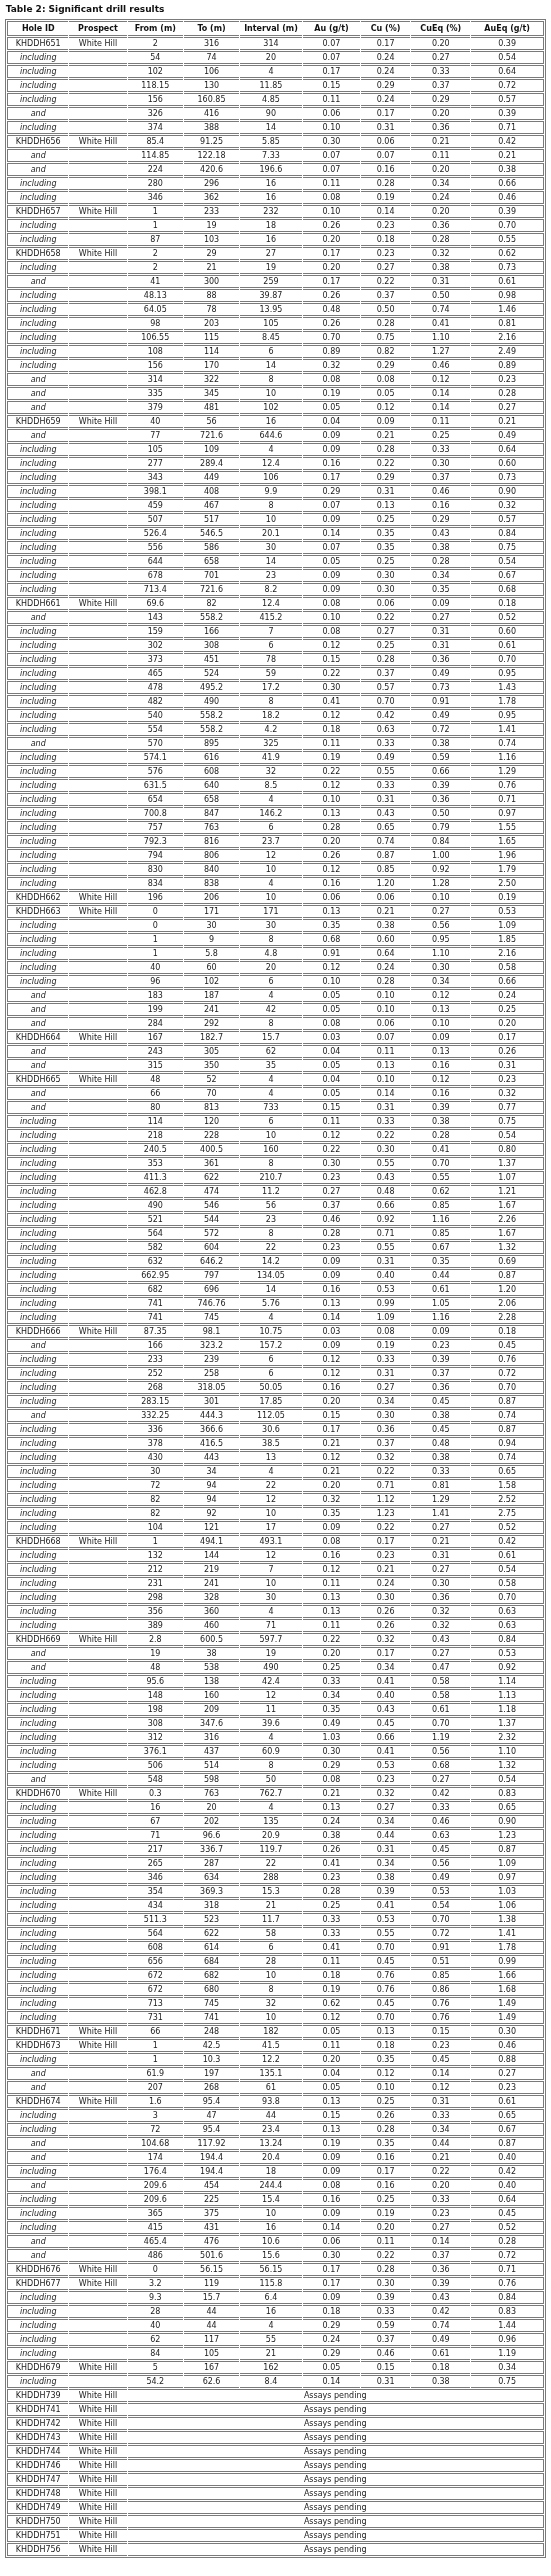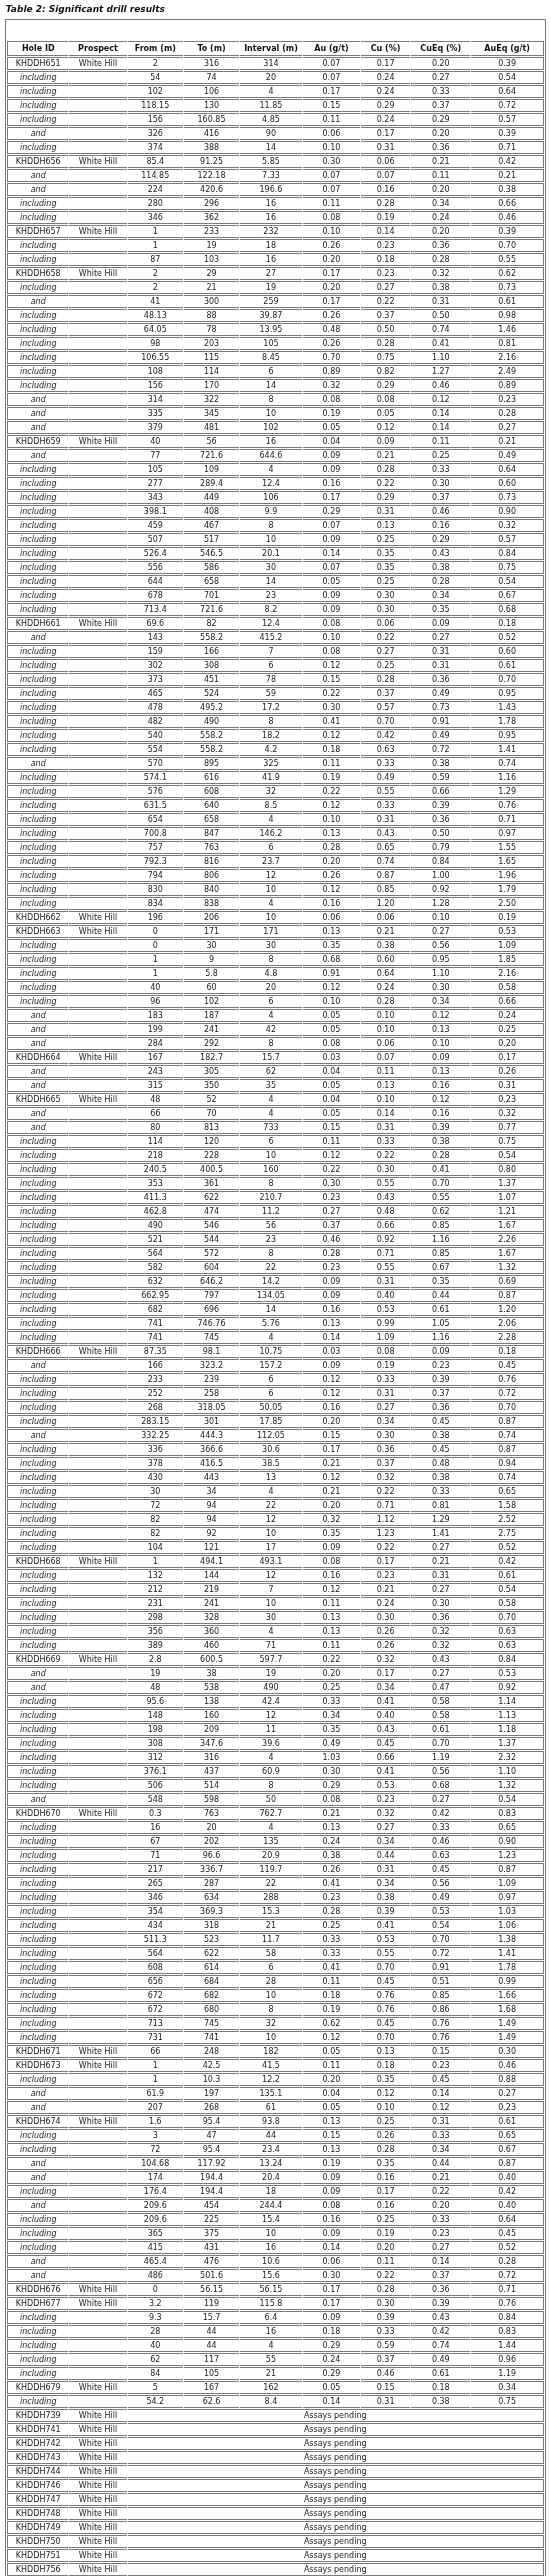--- a/index.html
+++ b/index.html
@@ -7,32 +7,30 @@
     width:551px; height:2576px;
     font-family:"DejaVu Sans", "Liberation Sans", sans-serif;
     color:#1b1b1b;
     -webkit-font-smoothing:antialiased;
   }
   .title {
     font-weight:bold;
     font-size:9px;
     padding:3.7px 0 0 5.8px;
     color:#111;
-    font-style:italic;
   }
   .table-frame {
     margin:5.8px 5.1px 0 5.1px;
     border:0.7px solid #7a7a7a;
   }
   table {
     width:100%;
     border-collapse:separate;
     border-spacing:1.5px;
     table-layout:fixed;
-    margin-top:20px;
   }
   th, td {
     border-top:0.7px solid #7a7a7a;
     border-bottom:0.7px solid #7a7a7a;
     text-align:center;
     vertical-align:middle;
     font-size:8px;
     height:11px;
     line-height:11px;
     padding:0 1.5px;

